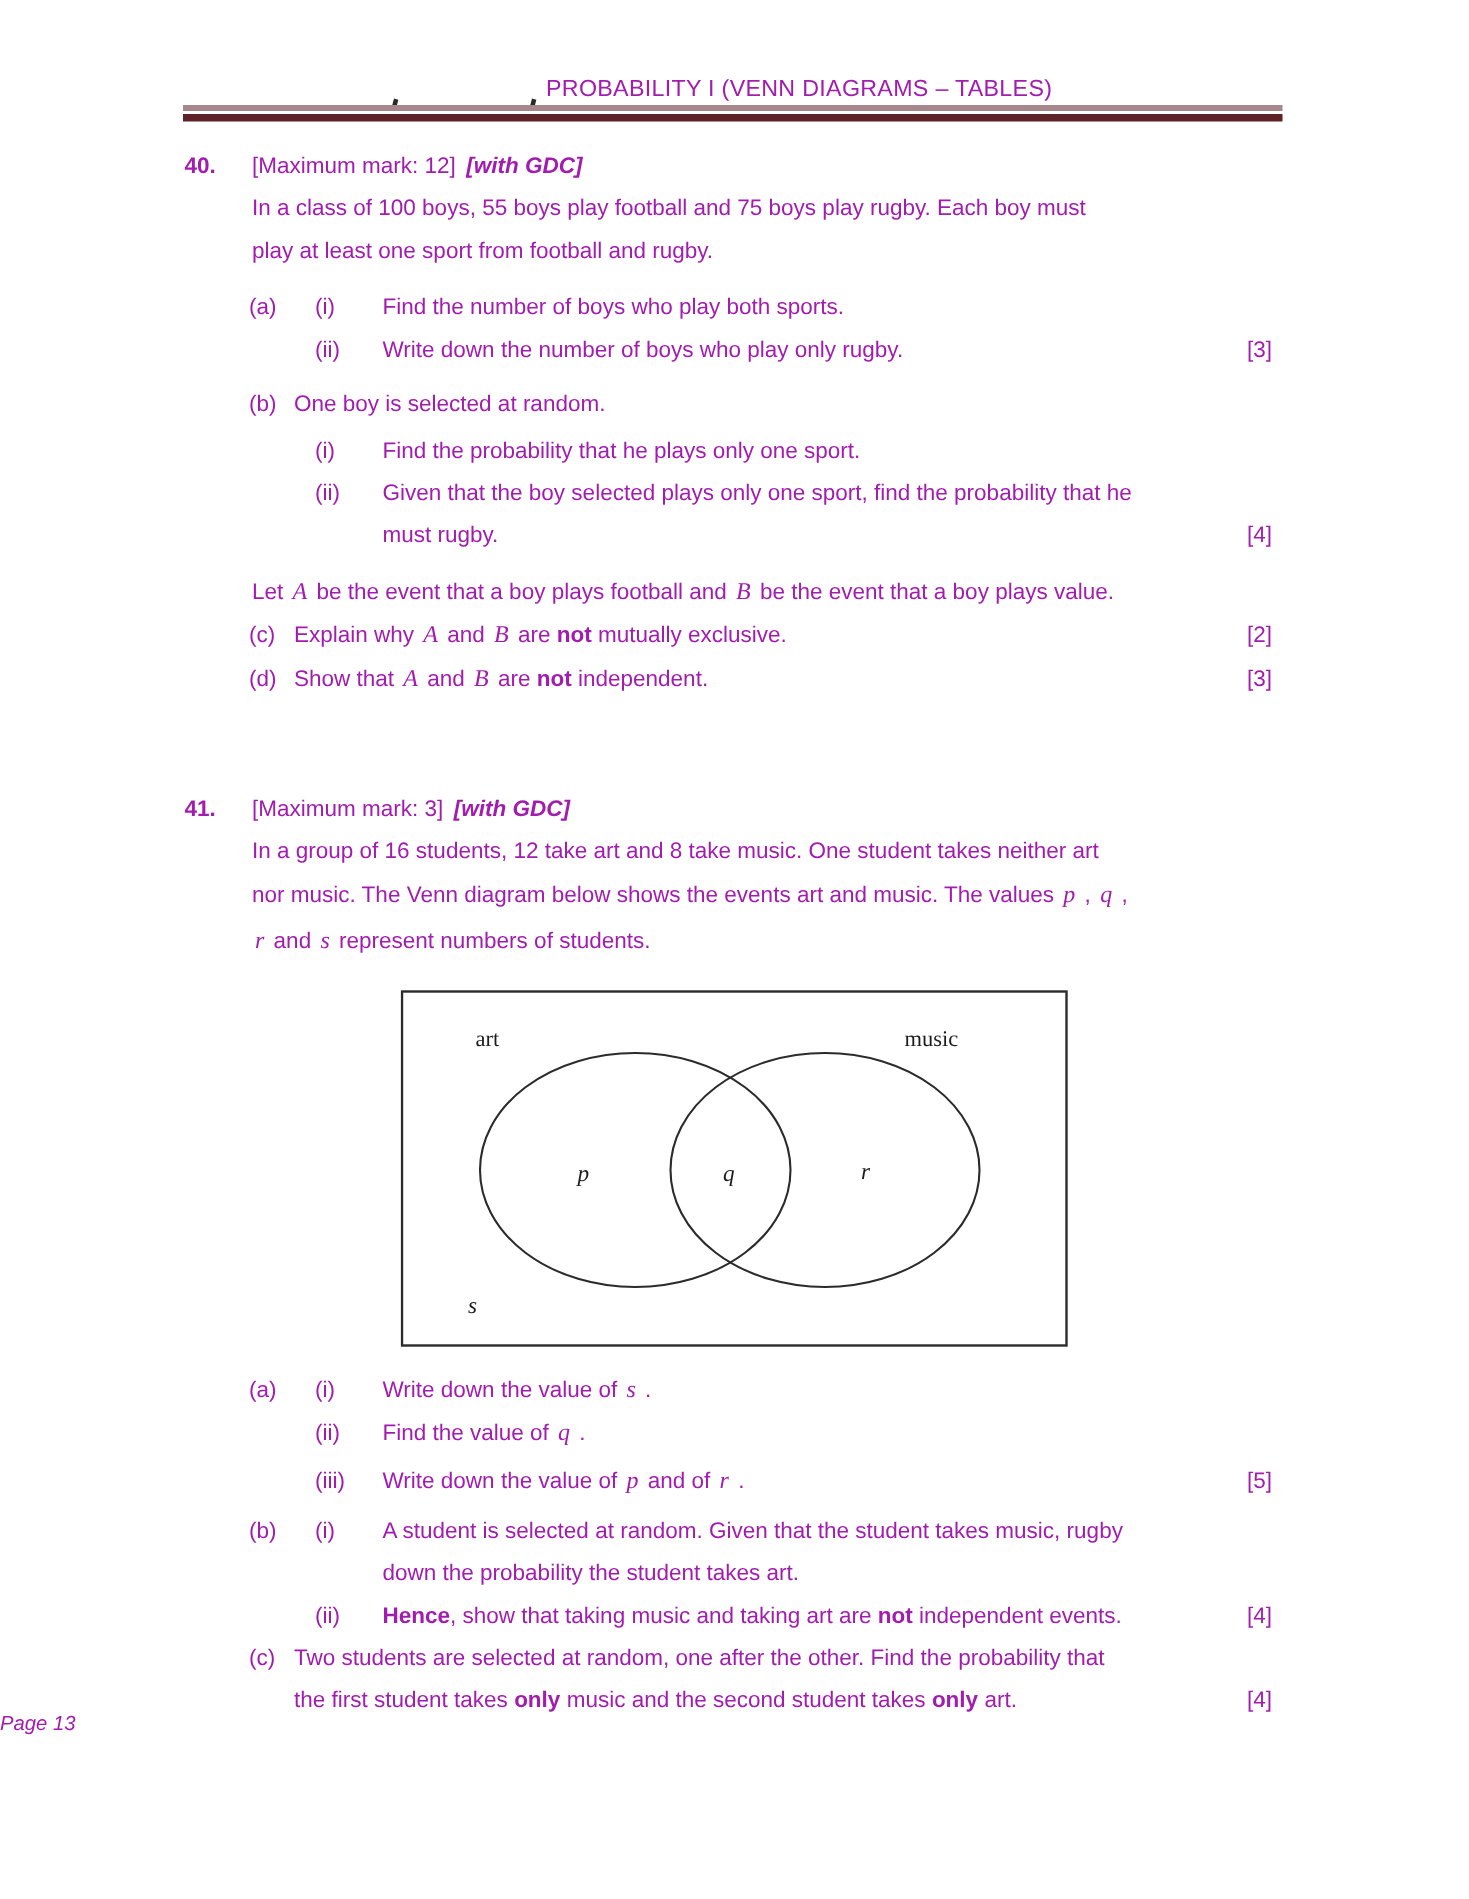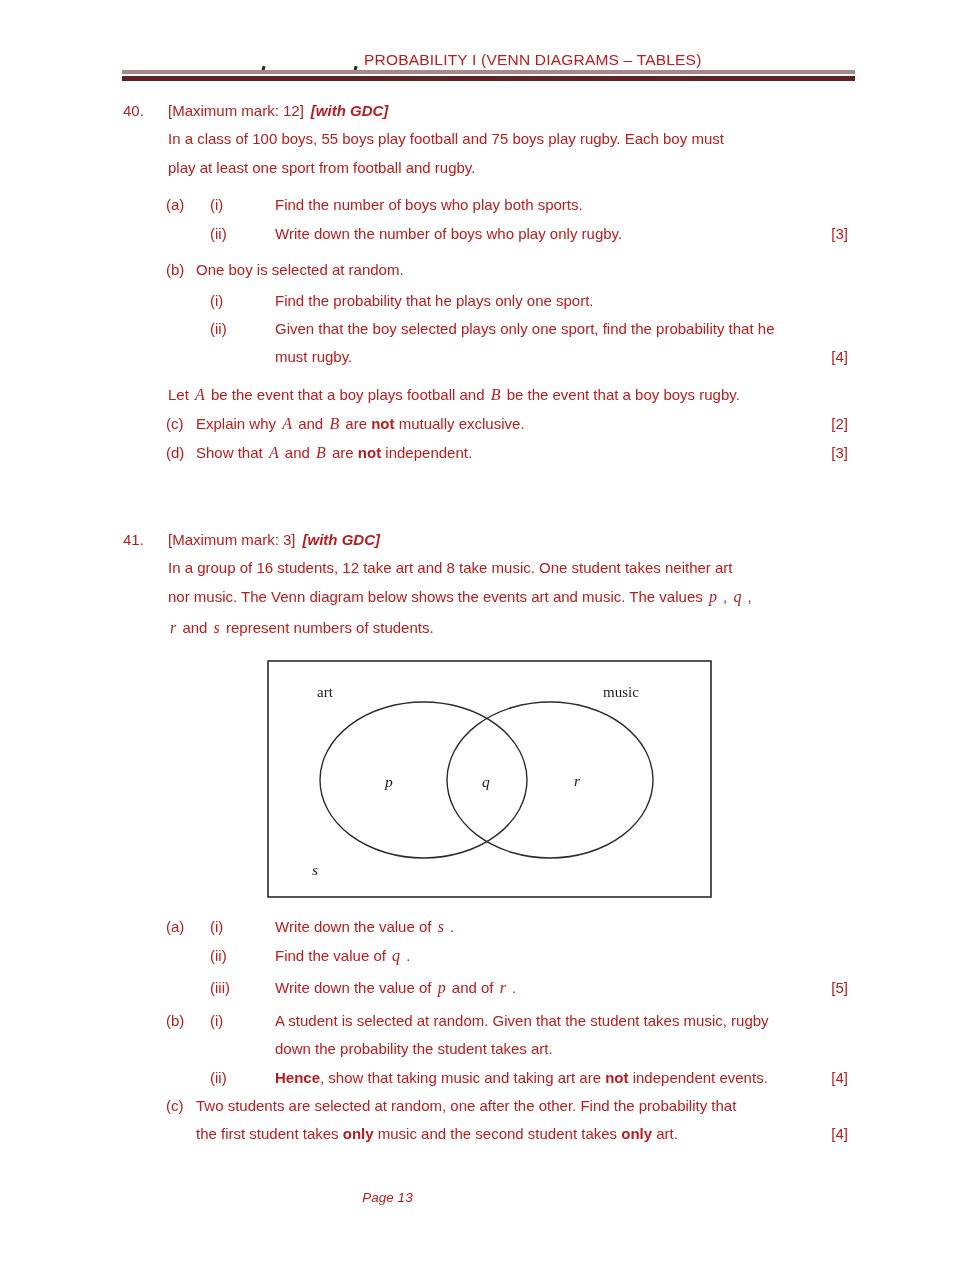--- a/index.html
+++ b/index.html
@@ -1,46 +1,46 @@
 <!DOCTYPE html>
 <html><head>
 <meta charset="utf-8">
 <title>Document</title>
 <style>
   html,body { margin:0; padding:0; background:#ffffff; }
   .page {
     position:relative; width:979px; height:1266px; background:#ffffff;
-    font-family:"Liberation Sans", sans-serif; color:#b91c1c; font-size:15px;
+    font-family:"Liberation Sans", sans-serif; color:#a21caf; font-size:15px;
     overflow:hidden;
   }
   .line { position:absolute; left:0; width:979px; line-height:21px; white-space:nowrap; }
-  .num  { position:absolute; left:123px; font-weight:normal; }
+  .num  { position:absolute; left:123px; font-weight:bold; }
   .l1   { position:absolute; left:166px; }
   .l2   { position:absolute; left:210px; }
   .t0   { position:absolute; left:168px; }
   .t2   { position:absolute; left:196px; }
-  .t3   { position:absolute; left:255px;margin-left:20px; }
+  .t3   { position:absolute; left:255px; }
   .mark { position:absolute; left:790px; width:58px; text-align:right; }
   .r-n  { }
   .r-b  { font-weight:bold; }
   .r-bi { font-weight:bold; font-style:italic; margin-left:7px; }
   .r-m  { font-family:"Liberation Serif", serif; font-style:italic; font-size:16px; padding:0 2px; }
 
   .header-title { position:absolute; left:364px; top:51px; font-size:15.5px; letter-spacing:0.2px; }
   .artifact { position:absolute; width:3px; height:5px; background:#2a2a2a; }
   .artifact.a1 { left:262px; top:66px; transform:rotate(14deg); }
   .artifact.a2 { left:354px; top:66px; transform:rotate(14deg); }
   .rule-top    { position:absolute; left:122px; top:70px; width:733px; height:4px; }
   .rule-bottom { position:absolute; left:122px; top:76px; width:733px; height:5px; }
 
   .venn { position:absolute; left:267px; top:660px; }
   .venn text { font-family:"Liberation Serif", serif; font-size:15px; fill:#1c1c1c; }
   .venn text.mvar { font-style:italic; font-size:15.5px; }
 
-  .footer { position:absolute; left:0; top:1190px; width:775px; text-align:center;
+  .footer { position:absolute; left:0; top:1141px; width:775px; text-align:left;
             font-style:italic; font-size:13.5px; }
 </style>
 </head>
 <body>
 
 <div class="page">
 
   <div class="artifact a1"></div>
   <div class="artifact a2"></div>
   <div class="header-title">PROBABILITY I (VENN DIAGRAMS – TABLES)</div>
@@ -77,21 +77,21 @@
   </div>
   <div class="line" style="top:318px">
     <span class="l2">(ii)</span>
     <span class="t3"><span class="r-n">Given that the boy selected plays only one sport, find the probability that he</span></span>
   </div>
   <div class="line" style="top:346px">
     <span class="t3"><span class="r-n">must rugby.</span></span>
     <span class="mark">[4]</span>
   </div>
   <div class="line" style="top:384px">
-    <span class="t0"><span class="r-n">Let </span><span class="r-m">A</span><span class="r-n"> be the event that a boy plays football and </span><span class="r-m">B</span><span class="r-n"> be the event that a boy boys rugby.</span></span>
+    <span class="t0"><span class="r-n">Let </span><span class="r-m">A</span><span class="r-n"> be the event that a boy plays football and </span><span class="r-m">B</span><span class="r-n"> be the event that a boy plays value.</span></span>
   </div>
   <div class="line" style="top:413px">
     <span class="l1">(c)</span>
     <span class="t2"><span class="r-n">Explain why </span><span class="r-m">A</span><span class="r-n"> and </span><span class="r-m">B</span><span class="r-n"> are </span><span class="r-b">not</span><span class="r-n"> mutually exclusive.</span></span>
     <span class="mark">[2]</span>
   </div>
   <div class="line" style="top:442px">
     <span class="l1">(d)</span>
     <span class="t2"><span class="r-n">Show that </span><span class="r-m">A</span><span class="r-n"> and </span><span class="r-m">B</span><span class="r-n"> are </span><span class="r-b">not</span><span class="r-n"> independent.</span></span>
     <span class="mark">[3]</span>

